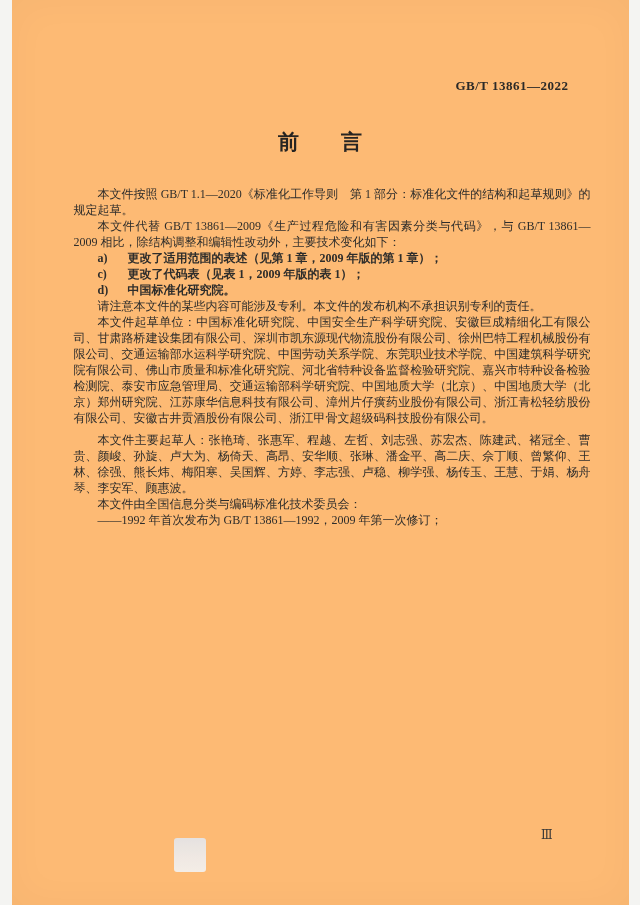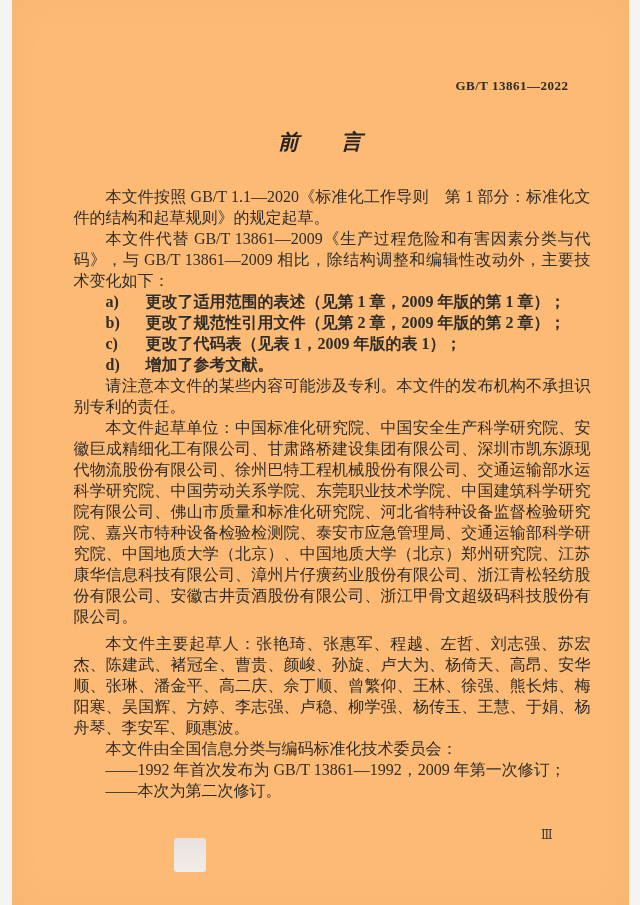--- a/index.html
+++ b/index.html
@@ -31,29 +31,28 @@
   .title {
     position: absolute;
     top: 128px;
     left: 0;
     width: 100%;
     margin: 0;
     text-align: center;
     font-size: 21px;
     font-weight: bold;
     color: #262422;
-    font-style: italic;
   }
   .body {
     position: absolute;
     top: 186px;
     left: 62px;
     width: 517px;
-    font-size: 16px;
-    line-height: 21px;
+    font-size: 12px;
+    line-height: 16px;
     text-align: justify;
     color: #2e2d2b;
   }
   .para {
     margin: 0;
     text-indent: 2em;
   }
   .para.drafters {
     margin-top: 6px;
   }
@@ -102,41 +101,37 @@
   <div class="body">
 
     <p class="para">本文件按照 GB/T 1.1—2020《标准化工作导则　第 1 部分：标准化文件的结构和起草规则》的规定起草。</p>
 
     <p class="para">本文件代替 GB/T 13861—2009《生产过程危险和有害因素分类与代码》，与 GB/T 13861—2009 相比，除结构调整和编辑性改动外，主要技术变化如下：</p>
 
     <p class="change">
       <span class="marker">a)</span><span>更改了适用范围的表述（见第 1 章，2009 年版的第 1 章）；</span>
     </p>
     <p class="change">
-      <span class="marker">b)</span><span>更改了规范性引用文件（见第 2 章，2009 年版的第 2 章）；</span>
-    </p>
-    <p class="change">
       <span class="marker">c)</span><span>更改了代码表（见表 1，2009 年版的表 1）；</span>
     </p>
     <p class="change">
-      <span class="marker">d)</span><span>增加了参考文献。</span>
+      <span class="marker">d)</span><span>中国标准化研究院。</span>
     </p>
 
     <p class="para">请注意本文件的某些内容可能涉及专利。本文件的发布机构不承担识别专利的责任。</p>
 
 
     <p class="para">本文件起草单位：中国标准化研究院、中国安全生产科学研究院、安徽巨成精细化工有限公司、甘肃路桥建设集团有限公司、深圳市凯东源现代物流股份有限公司、徐州巴特工程机械股份有限公司、交通运输部水运科学研究院、中国劳动关系学院、东莞职业技术学院、中国建筑科学研究院有限公司、佛山市质量和标准化研究院、河北省特种设备监督检验研究院、嘉兴市特种设备检验检测院、泰安市应急管理局、交通运输部科学研究院、中国地质大学（北京）、中国地质大学（北京）郑州研究院、江苏康华信息科技有限公司、漳州片仔癀药业股份有限公司、浙江青松轻纺股份有限公司、安徽古井贡酒股份有限公司、浙江甲骨文超级码科技股份有限公司。</p>
 
     <p class="para drafters">本文件主要起草人：张艳琦、张惠军、程越、左哲、刘志强、苏宏杰、陈建武、褚冠全、曹贵、颜峻、孙旋、卢大为、杨倚天、高昂、安华顺、张琳、潘金平、高二庆、佘丁顺、曾繁仰、王林、徐强、熊长炜、梅阳寒、吴国辉、方婷、李志强、卢稳、柳学强、杨传玉、王慧、于娟、杨舟琴、李安军、顾惠波。</p>
 
     <p class="para">本文件由全国信息分类与编码标准化技术委员会：</p>
 
     <p class="hist">——1992 年首次发布为 GB/T 13861—1992，2009 年第一次修订；</p>
 
-    <p class="hist">——本次为第二次修订。</p>
 
   </div>
 
   <div class="watermark"></div>
 
   <div class="page-num">Ⅲ</div>
 
 </div>
 
 </body></html>

